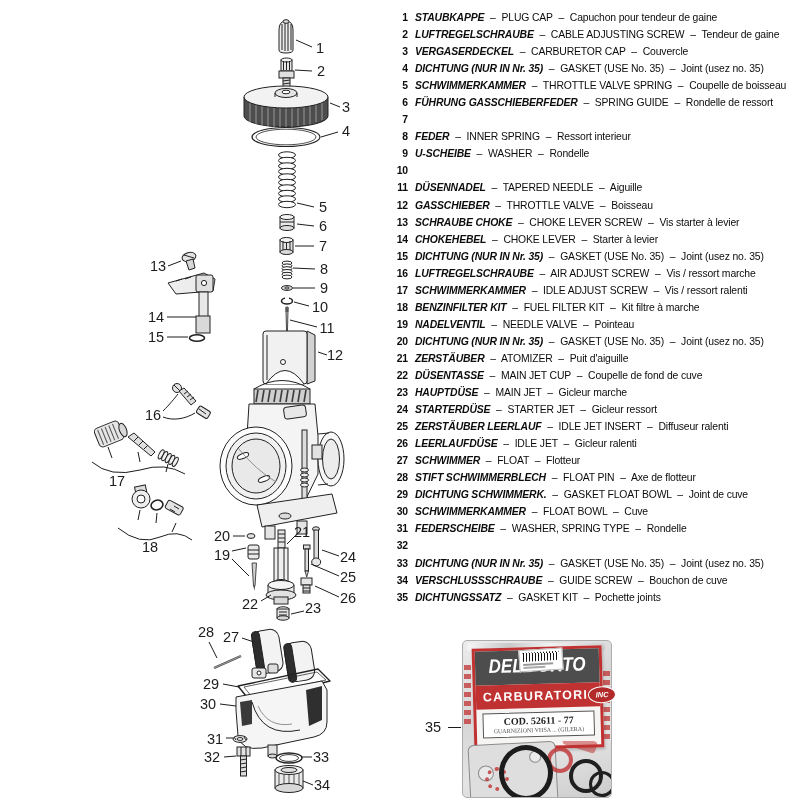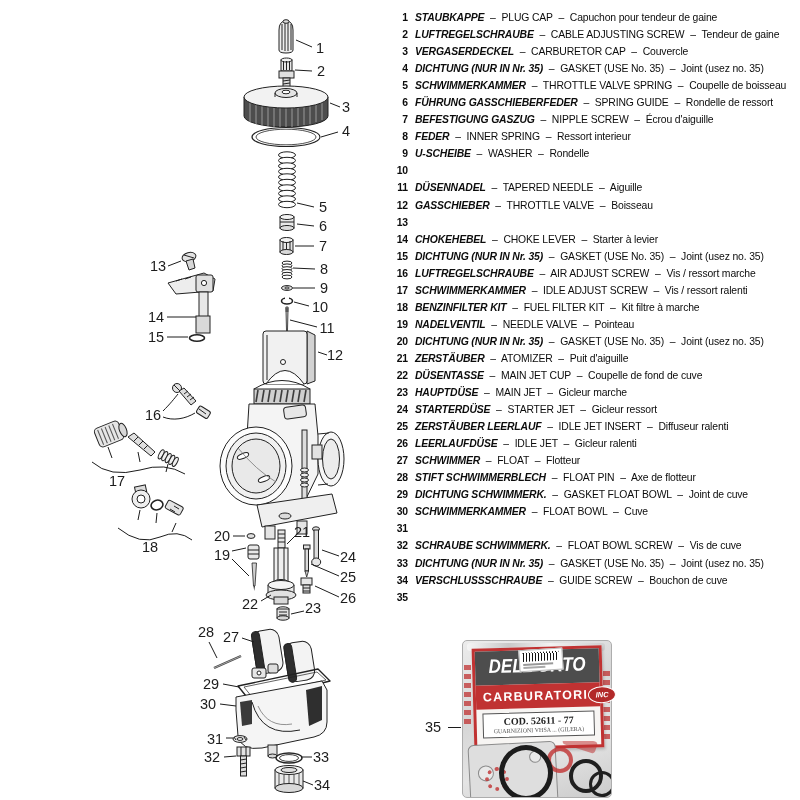--- a/index.html
+++ b/index.html
@@ -489,21 +489,20 @@
       <div class="p-row">
         <span class="num">5</span>
         <span><span class="de">SCHWIMMERKAMMER</span> <span class="sep">–</span> <span class="en">THROTTLE VALVE SPRING</span> <span class="sep">–</span> <span class="fr">Coupelle de boisseau</span></span>
       </div>
       <div class="p-row">
         <span class="num">6</span>
         <span><span class="de">FÜHRUNG GASSCHIEBERFEDER</span> <span class="sep">–</span> <span class="en">SPRING GUIDE</span> <span class="sep">–</span> <span class="fr">Rondelle de ressort</span></span>
       </div>
       <div class="p-row">
         <span class="num">7</span>
-        <span><span class="de">BEFESTIGUNG GASZUG</span> <span class="sep">–</span> <span class="en">NIPPLE SCREW</span> <span class="sep">–</span> <span class="fr">Écrou d'aiguille</span></span>
       </div>
       <div class="p-row">
         <span class="num">8</span>
         <span><span class="de">FEDER</span> <span class="sep">–</span> <span class="en">INNER SPRING</span> <span class="sep">–</span> <span class="fr">Ressort interieur</span></span>
       </div>
       <div class="p-row">
         <span class="num">9</span>
         <span><span class="de">U-SCHEIBE</span> <span class="sep">–</span> <span class="en">WASHER</span> <span class="sep">–</span> <span class="fr">Rondelle</span></span>
       </div>
       <div class="p-row">
@@ -512,20 +511,21 @@
       <div class="p-row">
         <span class="num">11</span>
         <span><span class="de">DÜSENNADEL</span> <span class="sep">–</span> <span class="en">TAPERED NEEDLE</span> <span class="sep">–</span> <span class="fr">Aiguille</span></span>
       </div>
       <div class="p-row">
         <span class="num">12</span>
         <span><span class="de">GASSCHIEBER</span> <span class="sep">–</span> <span class="en">THROTTLE VALVE</span> <span class="sep">–</span> <span class="fr">Boisseau</span></span>
       </div>
       <div class="p-row">
         <span class="num">13</span>
+        <span><span class="de">SCHRAUBE CHOKE</span> <span class="sep">–</span> <span class="en">CHOKE LEVER SCREW</span> <span class="sep">–</span> <span class="fr">Vis starter à levier</span></span>
       </div>
       <div class="p-row">
         <span class="num">14</span>
         <span><span class="de">CHOKEHEBEL</span> <span class="sep">–</span> <span class="en">CHOKE LEVER</span> <span class="sep">–</span> <span class="fr">Starter à levier</span></span>
       </div>
       <div class="p-row">
         <span class="num">15</span>
         <span><span class="de">DICHTUNG (NUR IN Nr. 35)</span> <span class="sep">–</span> <span class="en">GASKET (USE No. 35)</span> <span class="sep">–</span> <span class="fr">Joint (usez no. 35)</span></span>
       </div>
       <div class="p-row">
@@ -583,35 +583,36 @@
       <div class="p-row">
         <span class="num">29</span>
         <span><span class="de">DICHTUNG SCHWIMMERK.</span> <span class="sep">–</span> <span class="en">GASKET FLOAT BOWL</span> <span class="sep">–</span> <span class="fr">Joint de cuve</span></span>
       </div>
       <div class="p-row">
         <span class="num">30</span>
         <span><span class="de">SCHWIMMERKAMMER</span> <span class="sep">–</span> <span class="en">FLOAT BOWL</span> <span class="sep">–</span> <span class="fr">Cuve</span></span>
       </div>
       <div class="p-row">
         <span class="num">31</span>
+        <span><span class="de">FEDERSCHEIBE</span> <span class="sep">–</span> <span class="en">WASHER, SPRING TYPE</span> <span class="sep">–</span> <span class="fr">Rondelle</span></span>
       </div>
       <div class="p-row">
         <span class="num">32</span>
-        <span><span class="de">SCHRAUBE SCHWIMMERK.</span> <span class="sep">–</span> <span class="en">FLOAT BOWL SCREW</span> <span class="sep">–</span> <span class="fr">Vis de cuve</span></span>
       </div>
       <div class="p-row">
         <span class="num">33</span>
         <span><span class="de">DICHTUNG (NUR IN Nr. 35)</span> <span class="sep">–</span> <span class="en">GASKET (USE No. 35)</span> <span class="sep">–</span> <span class="fr">Joint (usez no. 35)</span></span>
       </div>
       <div class="p-row">
         <span class="num">34</span>
         <span><span class="de">VERSCHLUSSSCHRAUBE</span> <span class="sep">–</span> <span class="en">GUIDE SCREW</span> <span class="sep">–</span> <span class="fr">Bouchon de cuve</span></span>
       </div>
       <div class="p-row">
         <span class="num">35</span>
+        <span><span class="de">DICHTUNGSSATZ</span> <span class="sep">–</span> <span class="en">GASKET KIT</span> <span class="sep">–</span> <span class="fr">Pochette joints</span></span>
       </div>
     </div>
 
   <span class="callout-35">35</span>
   <div class="callout-35-line"></div>
 
   <div class="package">
     <div class="bag-fold"></div>
     <div class="bag-streak"></div>
     <div class="red-edge" style="left:1px;top:24px;height:60px;"></div>

